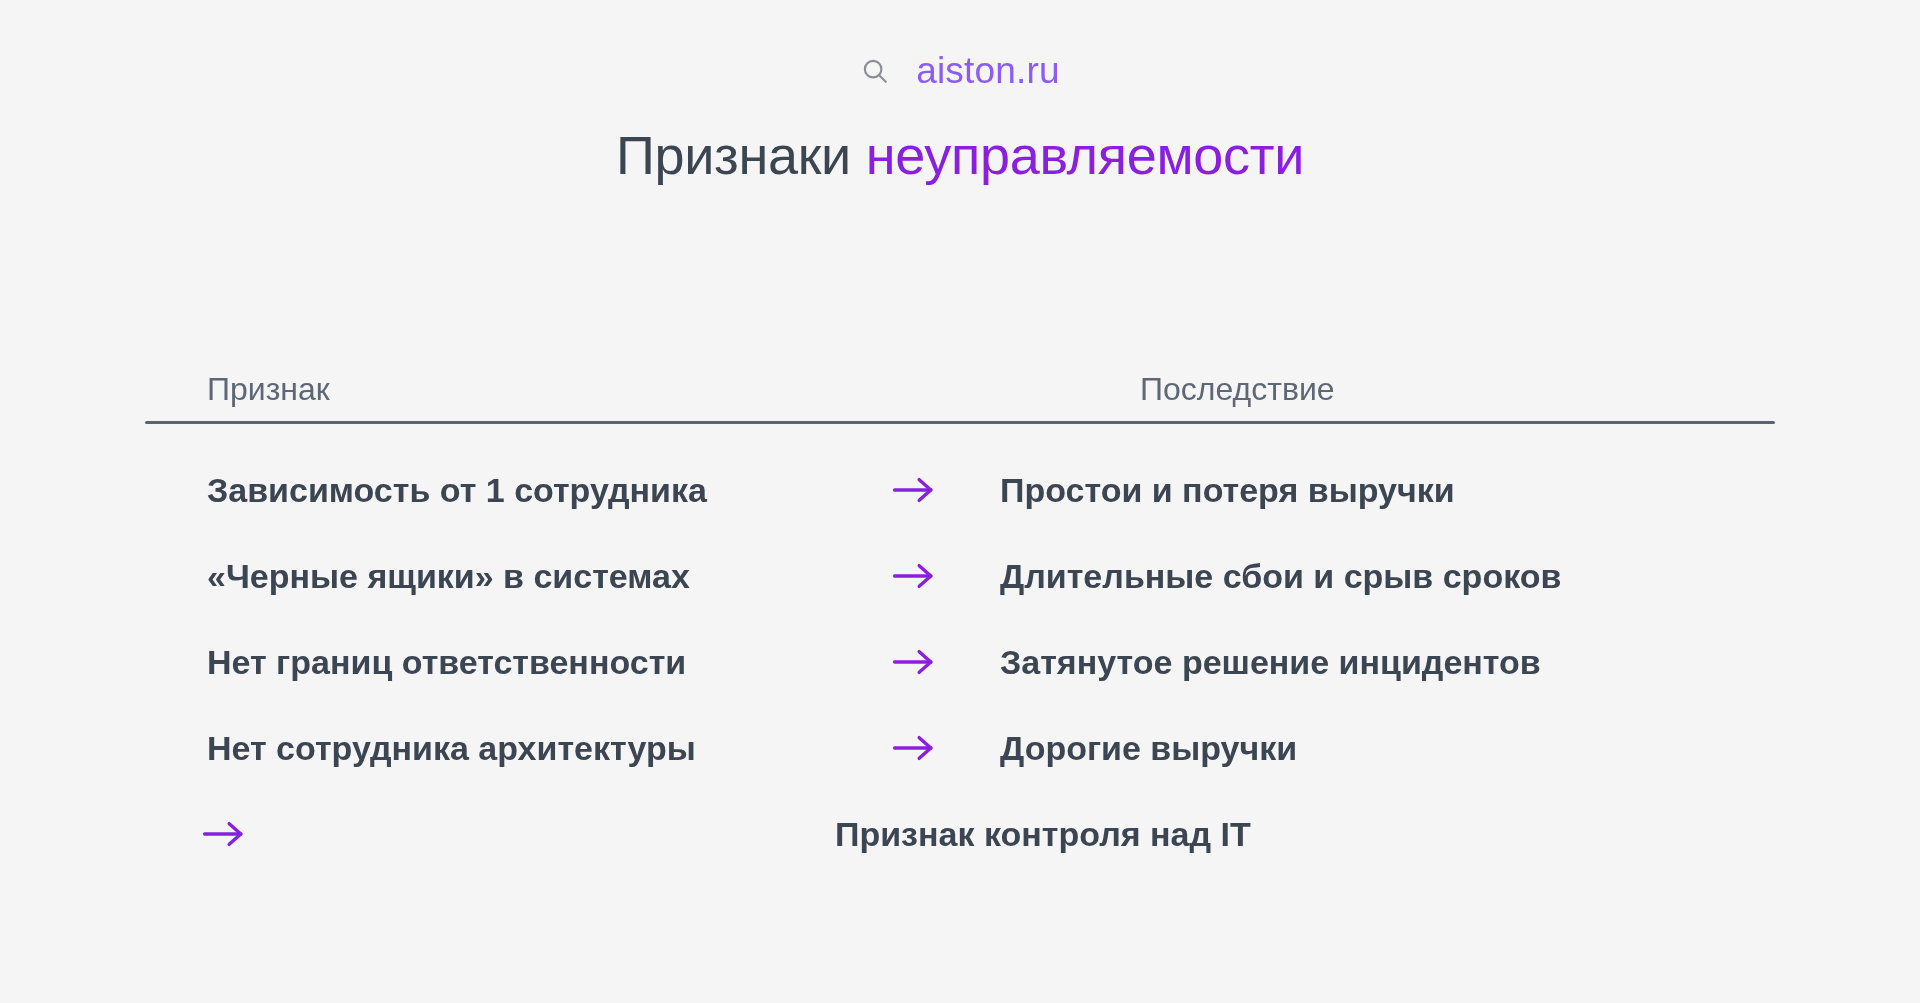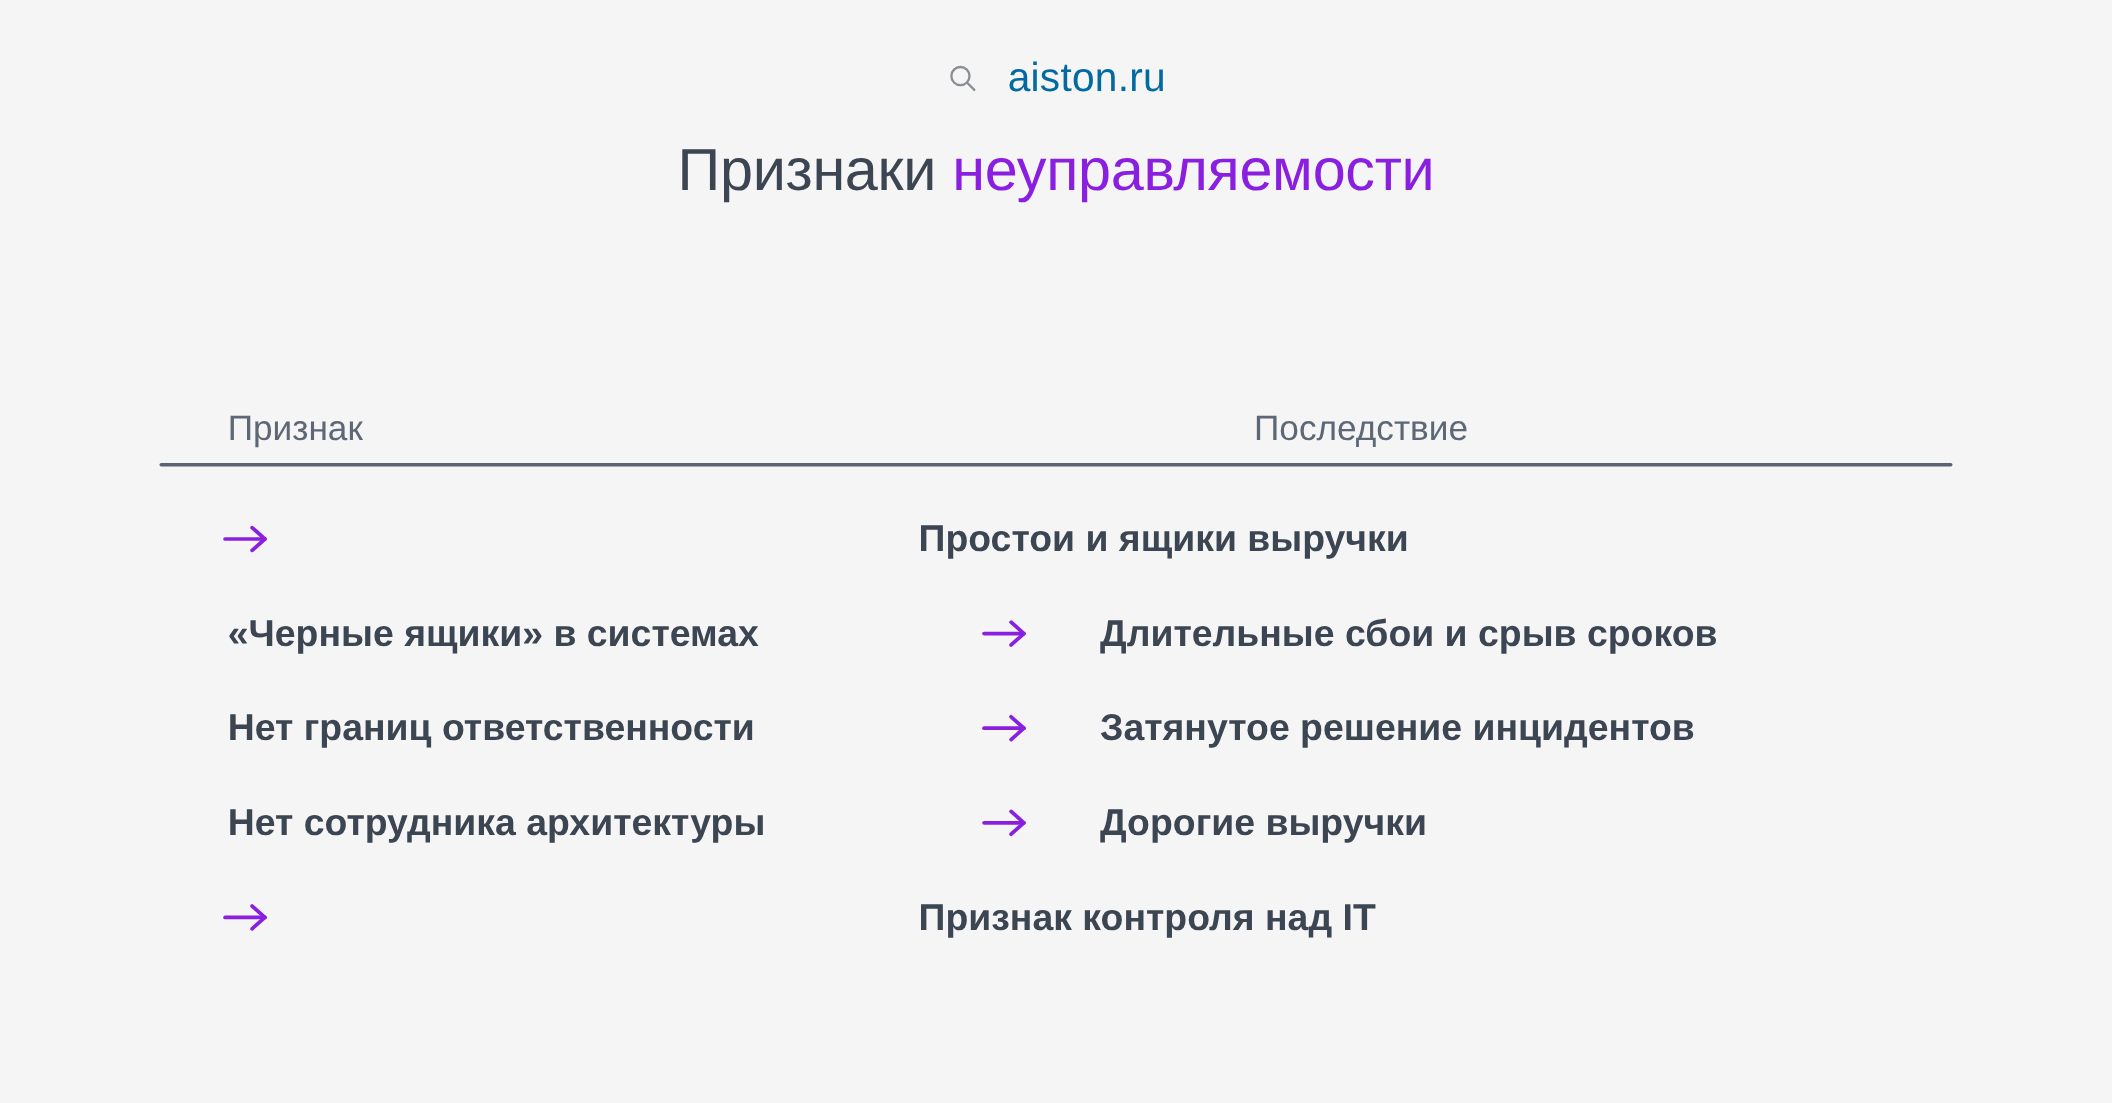--- a/index.html
+++ b/index.html
@@ -41,21 +41,21 @@
     display: block;
     width: 30px;
     height: 30px;
     color: #8b8f95;
     flex: 0 0 auto;
   }
 
   .brand-name {
     font-size: 37px;
     font-weight: 400;
-    color: #0369a1;
+    color: #8b5cf6;
     letter-spacing: 0.2px;
     line-height: 1;
   }
 
   
   .headline {
     position: absolute;
     top: 124px;
     left: 0;
     width: 100%;
@@ -169,27 +169,28 @@
     <div class="table-head">
       <div class="th th-sign">Признак</div>
       <div class="th th-result">Последствие</div>
     </div>
 
     <div class="head-rule"></div>
 
     <div class="table-body">
 
       <div class="row">
-        <div class="cell-arrow">
-          <svg class="arrow-icon" viewBox="0 0 34 22" fill="none" stroke="currentColor" stroke-width="2.6" stroke-linecap="round" stroke-linejoin="round">
-            <line x1="2" y1="11" x2="30" y2="11"></line>
-            <polyline points="21,3 30,11 21,19"></polyline>
-          </svg>
-        </div>
-        <div class="cell-result">Простои и ящики выручки</div>
+        <div class="cell-sign">Зависимость от 1 сотрудника</div>
+        <div class="cell-arrow">
+          <svg class="arrow-icon" viewBox="0 0 34 22" fill="none" stroke="currentColor" stroke-width="2.6" stroke-linecap="round" stroke-linejoin="round">
+            <line x1="2" y1="11" x2="30" y2="11"></line>
+            <polyline points="21,3 30,11 21,19"></polyline>
+          </svg>
+        </div>
+        <div class="cell-result">Простои и потеря выручки</div>
       </div>
 
       <div class="row">
         <div class="cell-sign">«Черные ящики» в системах</div>
         <div class="cell-arrow">
           <svg class="arrow-icon" viewBox="0 0 34 22" fill="none" stroke="currentColor" stroke-width="2.6" stroke-linecap="round" stroke-linejoin="round">
             <line x1="2" y1="11" x2="30" y2="11"></line>
             <polyline points="21,3 30,11 21,19"></polyline>
           </svg>
         </div>

